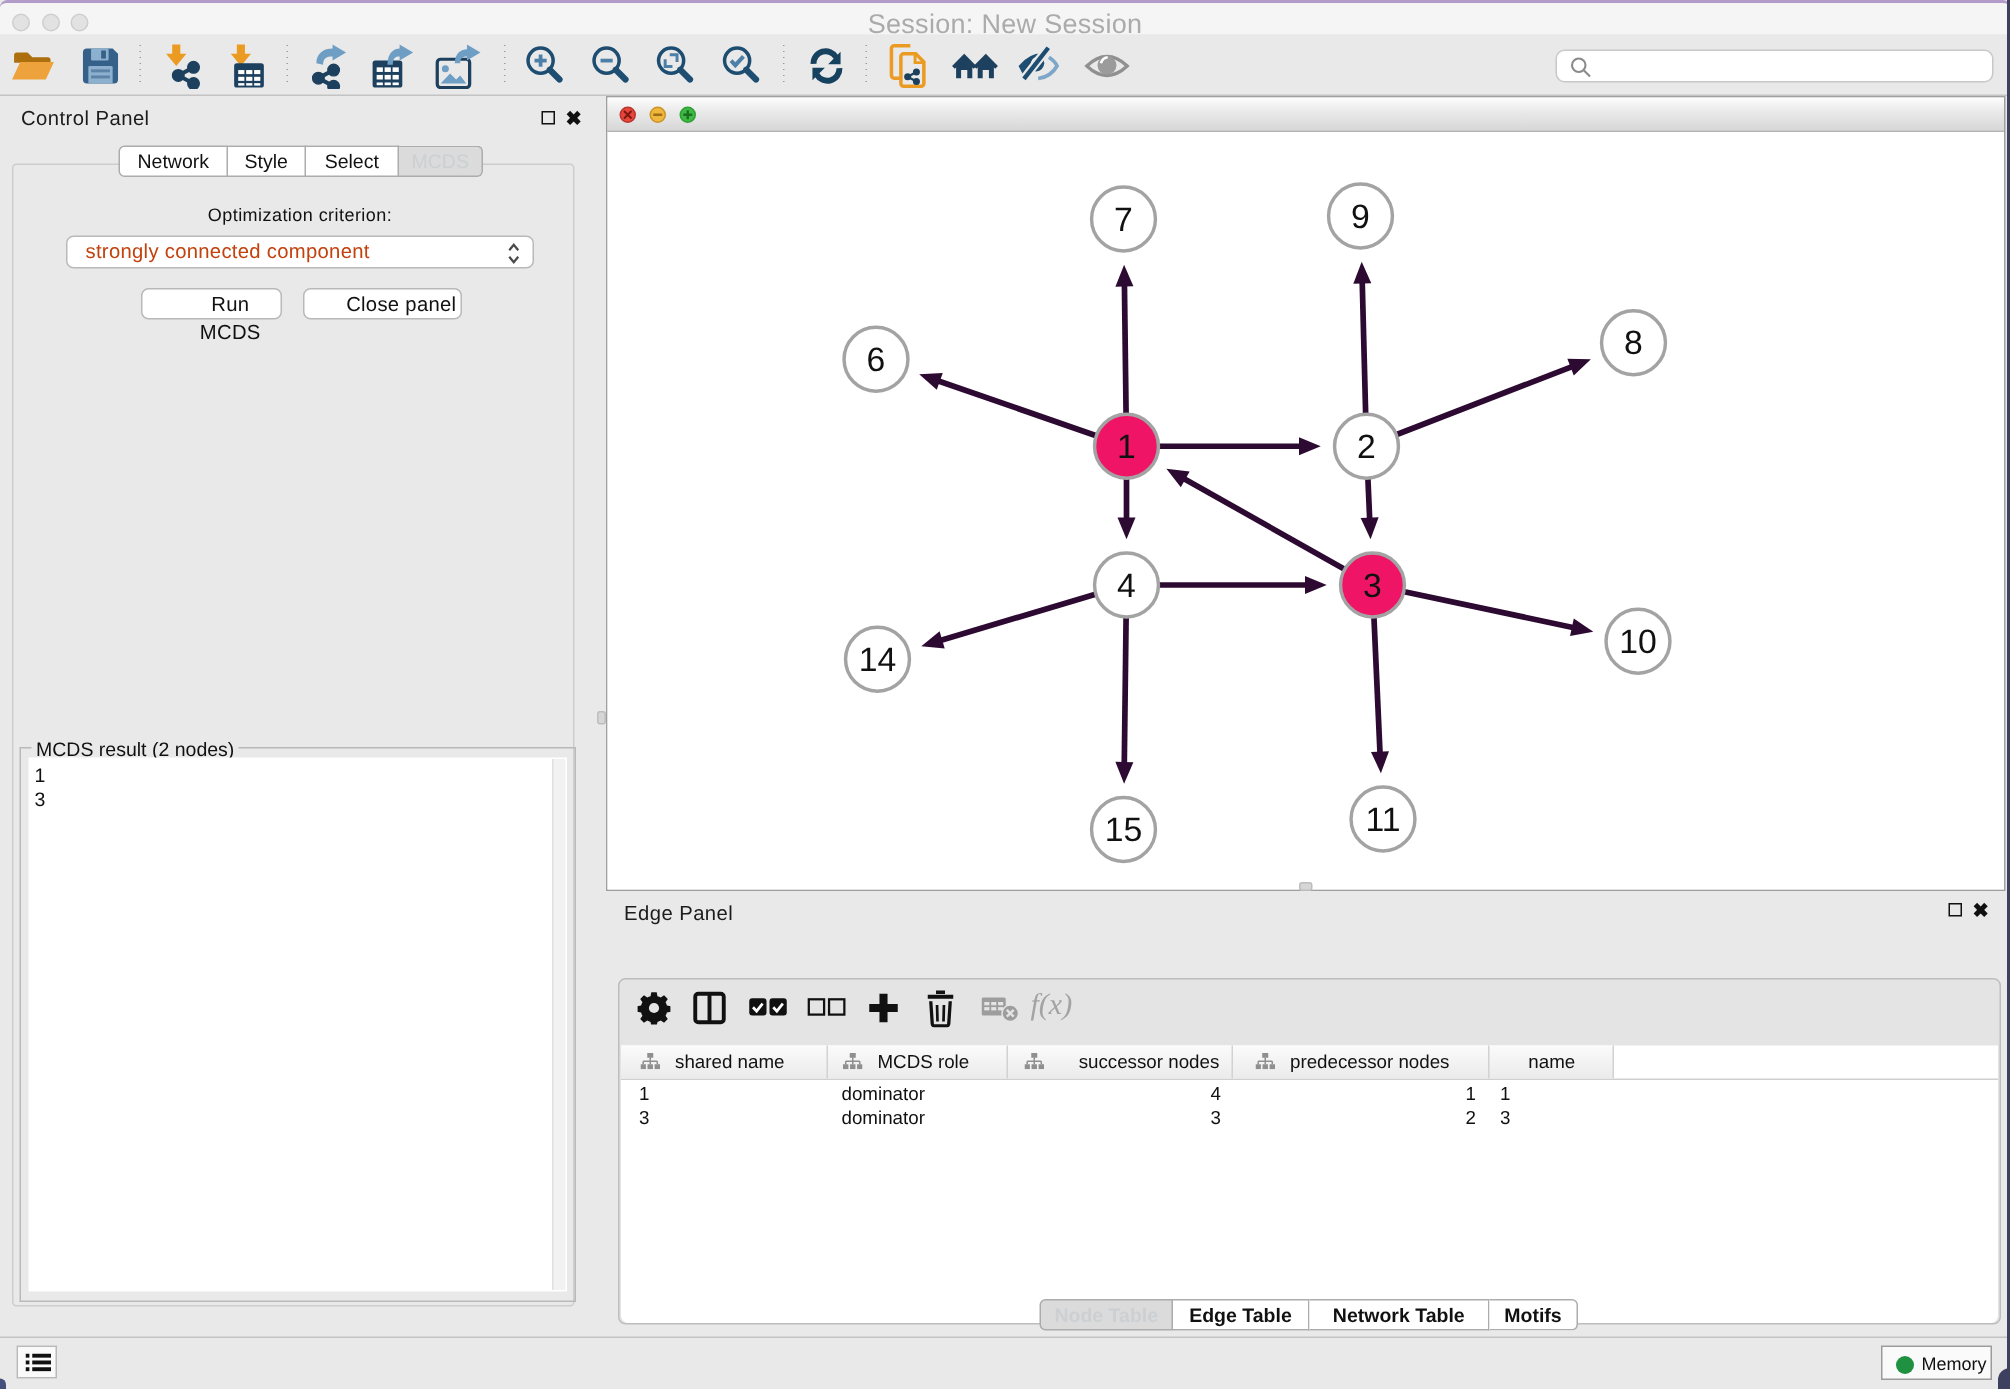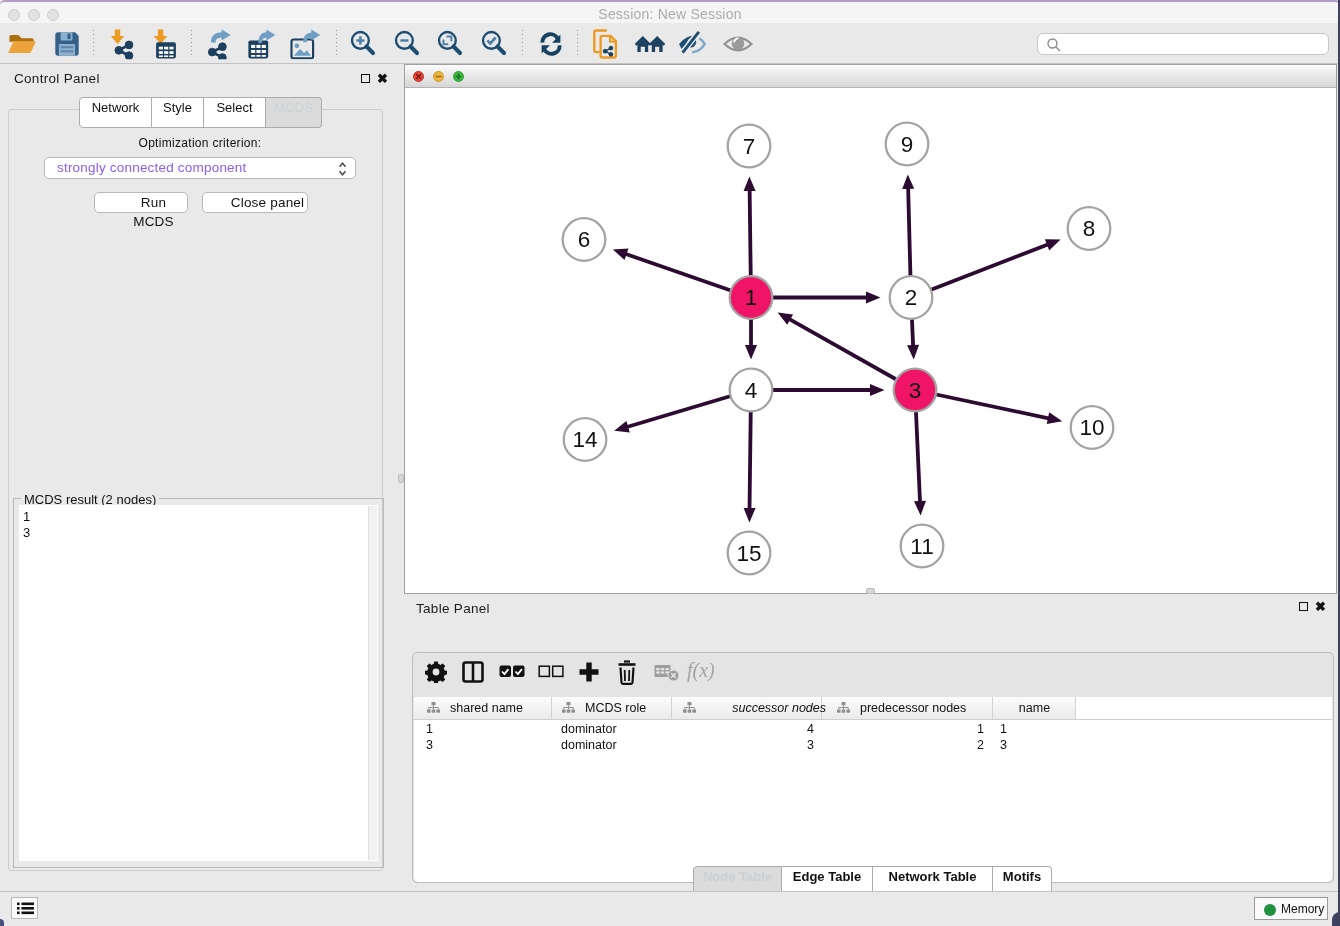--- a/index.html
+++ b/index.html
@@ -3,40 +3,40 @@
 <meta charset="utf-8">
 <style>
 * { margin:0; padding:0; box-sizing:border-box; }
 html,body { width:1340px; height:926px; overflow:hidden; }
 body { font-family:"Liberation Sans", sans-serif; background:#e9e9e9; position:relative; }
 .abs { position:absolute; }
 #titlebar { left:0; top:0; width:1340px; height:23px; background:#f5f5f5;
   border-top:2px solid #b29bc8; border-radius:5px 5px 0 0; }
 #titlebar .light { position:absolute; top:7px; width:12px; height:12px; border-radius:50%;
   background:#e2e2e2; border:1px solid #cecece; }
-#title-text { left:0; top:4px; width:1340px; text-align:center; font-size:14px; color:#ababab; letter-spacing:0.2px; }
+#title-text { left:0; top:4px; width:1340px; text-align:center; font-size:18px; color:#ababab; letter-spacing:0.2px; }
 #toolbar { left:0; top:23px; width:1340px; height:41px; background:#e9e9e9; border-bottom:1px solid #c3c3c3; }
 .tsep { position:absolute; top:7px; height:26px; width:1px;
   background-image:linear-gradient(#9a9a9a 1px, transparent 1px); background-size:1px 4px; }
 .ticon { position:absolute; top:4px; transform:scale(0.9); transform-origin:center; }
 #searchbox { left:1037px; top:33px; width:292px; height:22px; background:#fff;
   border:1px solid #c8c8c8; border-radius:6px; }
 #cp-title { left:14px; top:71px; font-size:13.5px; letter-spacing:0.3px; color:#1c1c1c; }
 .winbtn-max { position:absolute; width:9px; height:9px; border:1.6px solid #111; }
 .winbtn-x { position:absolute; font-size:13px; font-weight:bold; color:#111; line-height:10px; }
 .tabs { position:absolute; display:flex; z-index:3; }
-.tab { height:31px; border:1px solid #acacac; border-left:none; background:#fff;
+.tab { height:21px; border:1px solid #acacac; border-left:none; background:#fff;
   font-size:13px; color:#111; text-align:center; line-height:19px; }
 .tab.first { border-left:1px solid #acacac; border-radius:4px 0 0 4px; }
 .tab.last { border-radius:0 4px 4px 0; }
 .tab.sel { background:#dbdbdb; color:#ccd0d3; }
 #cp-inner { left:8px; top:109px; width:375px; height:762px; border:1px solid #cdcdcd; border-radius:3px; }
 #opt-label { left:9px; top:136px; width:382px; text-align:center; font-size:12px; letter-spacing:0.3px; color:#111; }
 #combo { left:44px; top:157px; width:312px; height:22px; background:#fff; border:1px solid #b9b9b9;
-  border-radius:5px; font-size:13.5px; letter-spacing:0.2px; color:#8b5cf6; line-height:20px; padding-left:12px; }
+  border-radius:5px; font-size:13.5px; letter-spacing:0.2px; color:#c2410c; line-height:20px; padding-left:12px; }
 .btn { position:absolute; height:21px; background:#fff; border:1px solid #b9b9b9; border-radius:5px;
   font-size:13.5px; letter-spacing:0.2px; color:#111; text-align:center; line-height:19px;padding-left:25px; }
 #fieldset { left:13px; top:498px; width:371px; height:370px; border:1px solid #b9b9b9; }
 #fieldset-label { left:21px; top:492px; background:#e9e9e9; padding:0 3px; font-size:13px; color:#111; }
 #mcds-text { left:19px; top:505px; width:359px; height:356px; background:#fff; font-size:13px; color:#111; line-height:16px; padding:4px 0 0 4px; }
 #mcds-scroll { left:368px; top:506px; width:9px; height:354px; background:#f2f2f2; border-left:1px solid #e0e0e0; }
 #vsplit-handle { left:398px; top:474px; width:6px; height:9px; background:#d6d6d6; border:1px solid #bdbdbd; border-radius:2px; z-index:6; }
 #hsplit-handle { left:866px; top:588px; width:9px; height:6px; background:#d6d6d6; border:1px solid #bdbdbd; border-radius:2px; z-index:6; }
 #netframe { left:404px; top:64px; width:933px; height:530px; border:1px solid #9f9f9f; }
 #nettitle { left:0; top:0; width:931px; height:23px;
@@ -318,21 +318,21 @@
 <text x="684" y="148.3">8</text>
 <text x="502" y="63.8">9</text>
 <text x="687" y="347.3">10</text>
 <text x="517" y="465.8">11</text>
 <text x="180" y="359.3">14</text>
 <text x="344" y="472.8">15</text>
     </svg>
   </div>
 </div>
 
-<div class="abs" id="tp-title">Table Panel</div>
+<div class="abs" id="tp-title">Edge Panel</div>
 <div class="winbtn-max" style="left:1299px; top:602px;"></div>
 <div class="winbtn-x" style="left:1315px; top:602px;">✖</div>
 <div class="abs" id="tp-box">
 
   <svg style="position:absolute;left:12px;top:8px;" width="22" height="22" viewBox="0 0 22 22">
     <path d="M9.2,0.5 h3.6 l0.5,2.6 a8,8 0 0 1 2.2,0.9 l2.2,-1.5 l2.5,2.5 l-1.5,2.2 a8,8 0 0 1 0.9,2.2 l2.6,0.5 v3.6 l-2.6,0.5 a8,8 0 0 1 -0.9,2.2 l1.5,2.2 l-2.5,2.5 l-2.2,-1.5 a8,8 0 0 1 -2.2,0.9 l-0.5,2.6 h-3.6 l-0.5,-2.6 a8,8 0 0 1 -2.2,-0.9 l-2.2,1.5 l-2.5,-2.5 l1.5,-2.2 a8,8 0 0 1 -0.9,-2.2 l-2.6,-0.5 v-3.6 l2.6,-0.5 a8,8 0 0 1 0.9,-2.2 l-1.5,-2.2 l2.5,-2.5 l2.2,1.5 a8,8 0 0 1 2.2,-0.9 Z" fill="#111"></path>
     <circle cx="11" cy="11" r="3.4" fill="#e4e4e4"></circle>
   </svg>
 
   <svg style="position:absolute;left:48px;top:7px;" width="24" height="24" viewBox="0 0 24 24">
@@ -442,21 +442,21 @@
         <g stroke="#8f8f8f" stroke-width="1">
           <line x1="6.5" y1="3.2" x2="6.5" y2="5.5"></line>
           <line x1="1.8" y1="5.5" x2="11.2" y2="5.5"></line>
           <line x1="1.8" y1="5.5" x2="1.8" y2="7.5"></line>
           <line x1="6.5" y1="5.5" x2="6.5" y2="7.5"></line>
           <line x1="11.2" y1="5.5" x2="11.2" y2="7.5"></line>
         </g>
       </svg>
     <div class="hlab" style="left:36px;width:100px;text-align:left;">shared name</div>
     <div class="hlab" style="left:171px;width:100px;text-align:left;">MCDS role</div>
-    <div class="hlab" style="left:292px;width:120px;text-align:right;font-style:italic;">successor nodes</div>
+    <div class="hlab" style="left:292px;width:120px;text-align:center;">successor nodes</div>
     <div class="hlab" style="left:446px;width:130px;text-align:left;">predecessor nodes</div>
     <div class="hlab" style="left:579px;width:83px;">name</div>
   </div>
   <div id="tp-rows">
     <div class="cell" style="left:12px;top:2px;">1</div>
     <div class="cell" style="left:147px;top:2px;">dominator</div>
     <div class="cell" style="left:330px;top:2px;width:70px;text-align:right;">4</div>
     <div class="cell" style="left:500px;top:2px;width:70px;text-align:right;">1</div>
     <div class="cell" style="left:586px;top:2px;">1</div>
     <div class="cell" style="left:12px;top:18px;">3</div>

